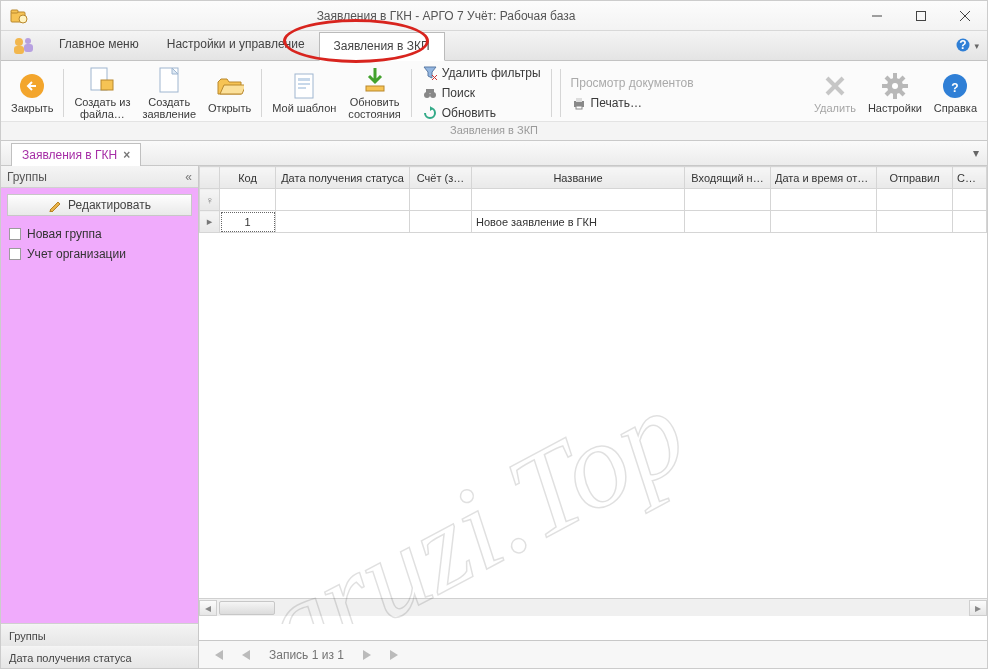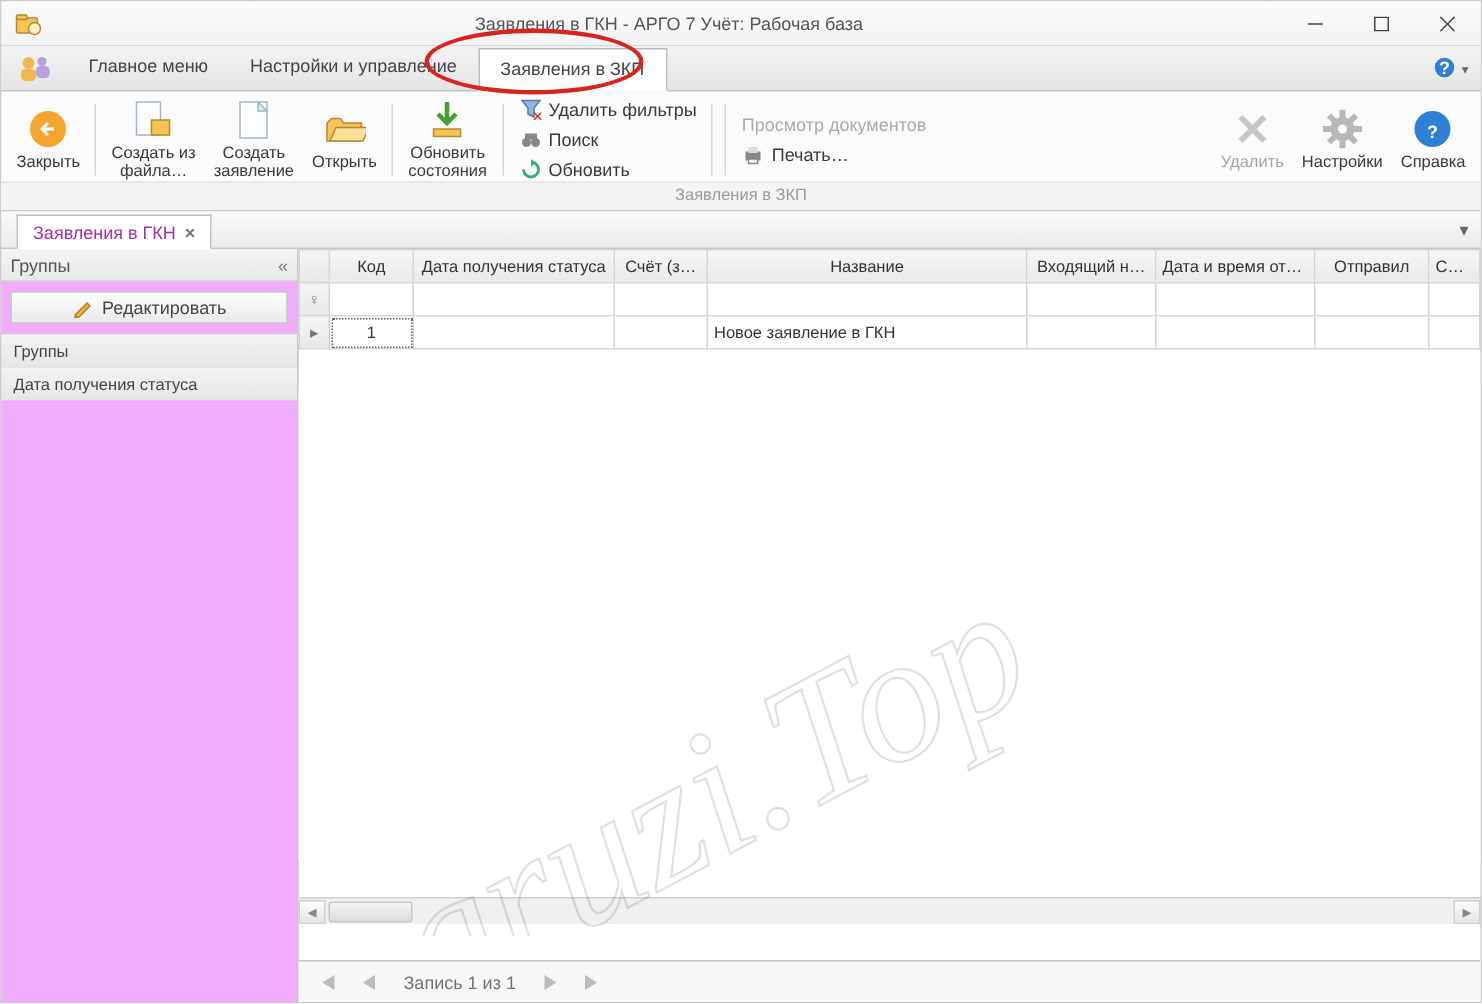--- a/index.html
+++ b/index.html
@@ -173,20 +173,31 @@
       <div class="rbtn">
         <span class="ricon">
             <svg width="28" height="24">
               <path d="M2 8 l3-3 h6 l2 3 h12 v12 h-23 z" fill="#f6c354" stroke="#b9882d"></path>
               <path d="M4 20 l4-9 h22 l-4 9 z" fill="#fbe09a" stroke="#b9882d"></path>
             </svg>
           </span>
         <span class="rlabel">Открыть</span>
       </div>
       <div class="rsep"></div>
+      <div class="rbtn">
+        <span class="ricon">
+            <svg width="24" height="28">
+              <rect x="3" y="2" width="18" height="24" fill="#fff" stroke="#9fb6d0"></rect>
+              <rect x="6" y="6" width="12" height="3" fill="#c7d8ea"></rect>
+              <rect x="6" y="11" width="12" height="2" fill="#c7d8ea"></rect>
+              <rect x="6" y="15" width="8" height="2" fill="#c7d8ea"></rect>
+            </svg>
+          </span>
+        <span class="rlabel">Мой шаблон</span>
+      </div>
       <div class="rbtn">
         <span class="ricon">
             <svg width="26" height="28">
               <path d="M13 2 v14 M7 10 l6 6 l6-6" stroke="#43a22d" stroke-width="3" fill="none"></path>
               <rect x="4" y="20" width="18" height="5" fill="#f6c354" stroke="#b9882d"></rect>
             </svg>
           </span>
         <span class="rlabel">Обновить
 состояния</span>
       </div>
@@ -295,20 +306,30 @@
       <div class="side-head">
         <span>Группы</span>
         <span class="pexp">«</span>
       </div>
       <div class="side-editbar">
         <svg width="14" height="14">
             <path d="M2 12 l8-8 l2 2 l-8 8 z" fill="#e8b24a" stroke="#b78225"></path>
             <path d="M2 12 l-1 3 l3-1 z" fill="#b78225"></path>
           </svg>
         <span>Редактировать</span>
+      </div>
+      <div class="side-tree">
+        <div class="tree-item">
+            <span class="tree-cb"></span>
+            <span>Новая группа</span>
+          </div>
+        <div class="tree-item">
+            <span class="tree-cb"></span>
+            <span>Учет организации</span>
+          </div>
       </div>
       <div class="side-bottom">
         <div class="side-brow">Группы</div>
         <div class="side-brow">Дата получения статуса</div>
       </div>
     </div>
 
     <div class="gridwrap">
       <table class="gridtable">
         <colgroup>

